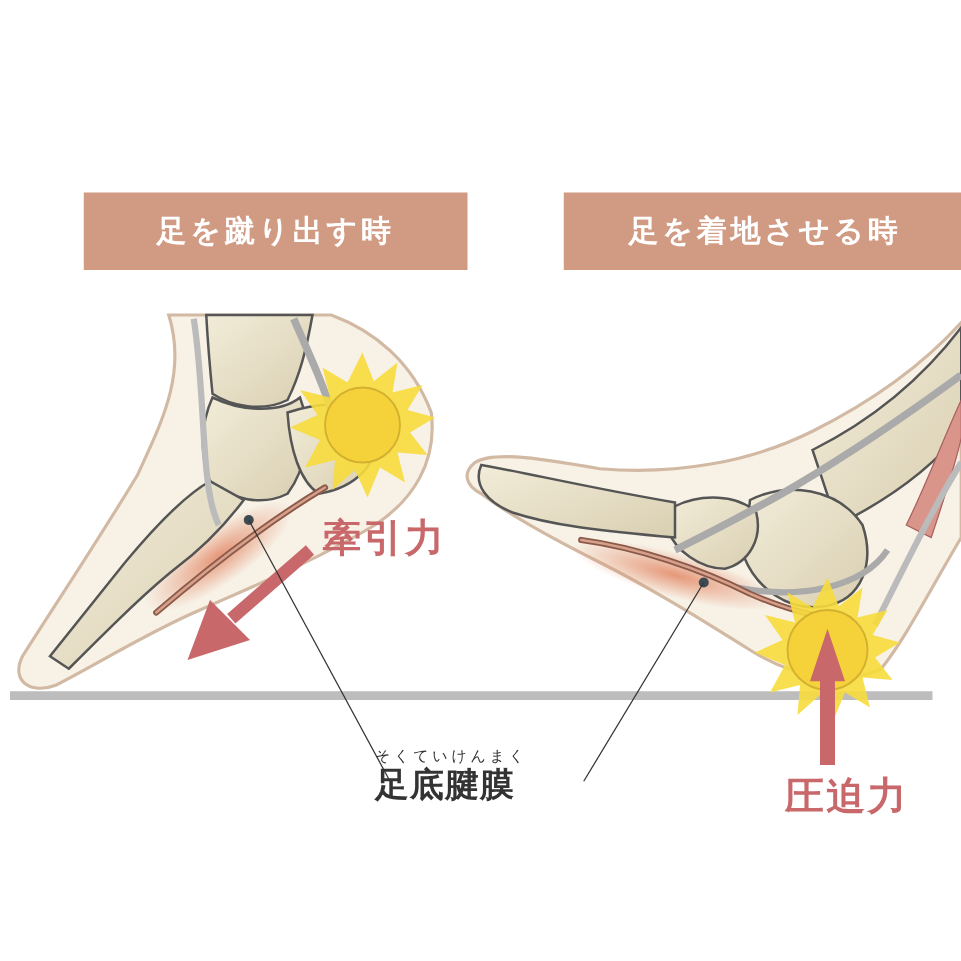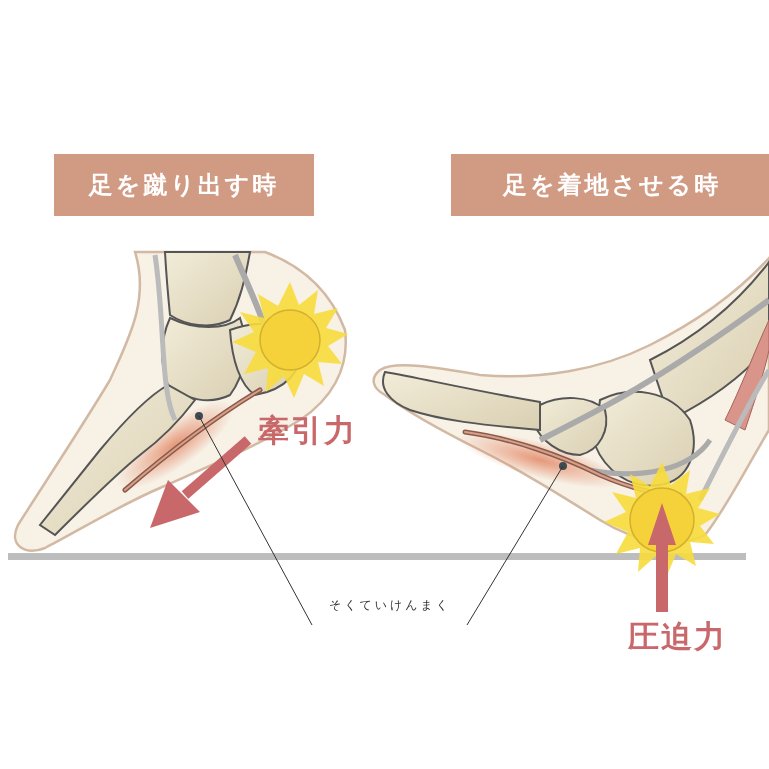--- a/index.html
+++ b/index.html
@@ -4,30 +4,30 @@
 <style>
   html, body { margin:0; padding:0; background:#ffffff; }
   body { width:769px; height:769px; position:relative; overflow:hidden;
          font-family:"DejaVu Sans", sans-serif; }
   .header-box {
     position:absolute; top:154px; height:62px;
     background:#d19a83; color:#ffffff;
     display:flex; align-items:center; justify-content:center;
     font-size:24px; font-weight:bold; letter-spacing:3px;
   }
-  #hdr-left  { left:54px;  width:260px; }
+  #hdr-left  { left:67px;  width:307px; }
   #hdr-right { left:451px; width:322px; }
   svg.art { position:absolute; left:0; top:0; }
   .force-label {
     position:absolute; color:#c9686a; font-weight:bold;
     font-size:31px; letter-spacing:2px; white-space:nowrap;
   }
   #label-traction { left:258px; top:410px; }
   #label-pressure { left:628px; top:616px; }
-  .term { position:absolute; left:300px; top:598px; width:180px; text-align:center; color:#333333; }
+  .term { position:absolute; left:300px; top:598px; width:180px; color:#333333; }
   .term .ruby { font-size:12px; letter-spacing:3px; display:block; line-height:14px; }
   .term .main { font-size:27px; font-weight:bold; letter-spacing:1px; display:block; line-height:34px; }
 </style>
 </head>
 <body>
 
 <div id="hdr-left" class="header-box">
   <span>足を蹴り出す時</span>
 </div>
 <div id="hdr-right" class="header-box">
@@ -121,13 +121,14 @@
     <circle cx="563" cy="466" r="4" fill="#3d4a52"></circle>
     <line x1="563" y1="466" x2="467" y2="625" stroke="#333" stroke-width="1"></line>
   </g>
 </svg>
 
 <div id="label-traction" class="force-label">牽引力</div>
 <div id="label-pressure" class="force-label">圧迫力</div>
 
 <div class="term">
   <span class="ruby">そくていけんまく</span>
+  <span class="main">足底腱膜</span>
 </div>
 
 </body></html>

